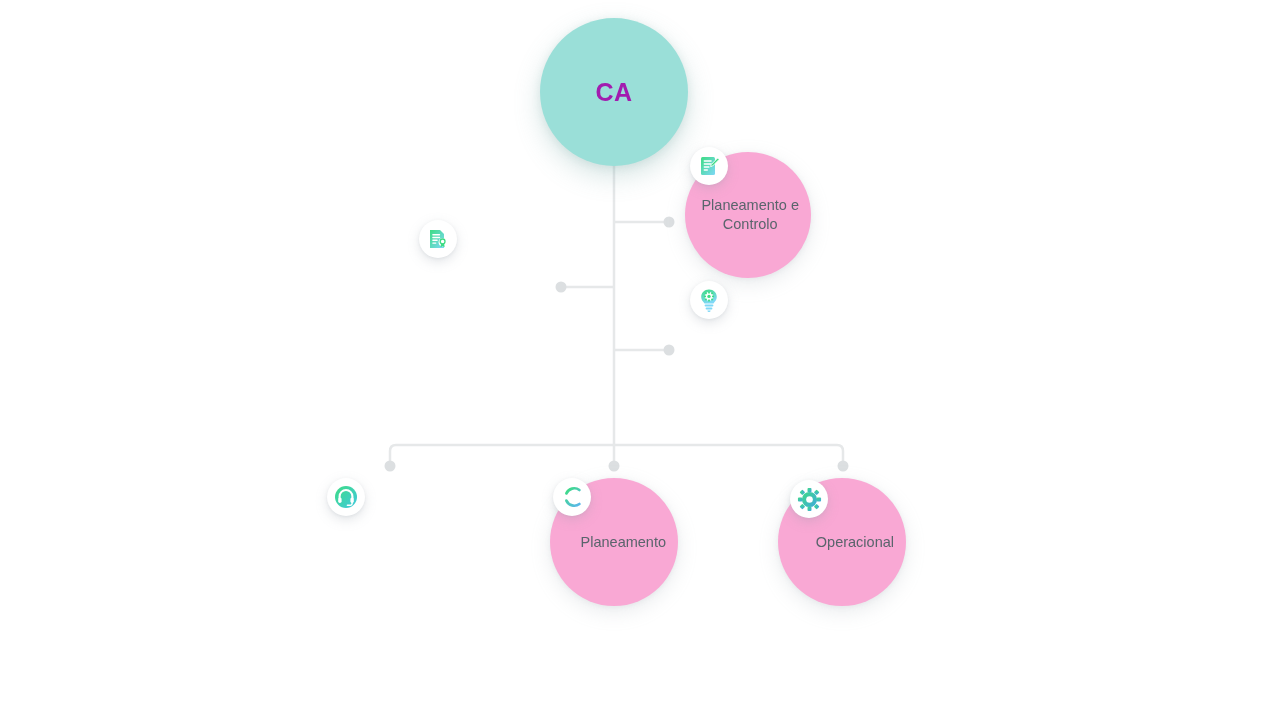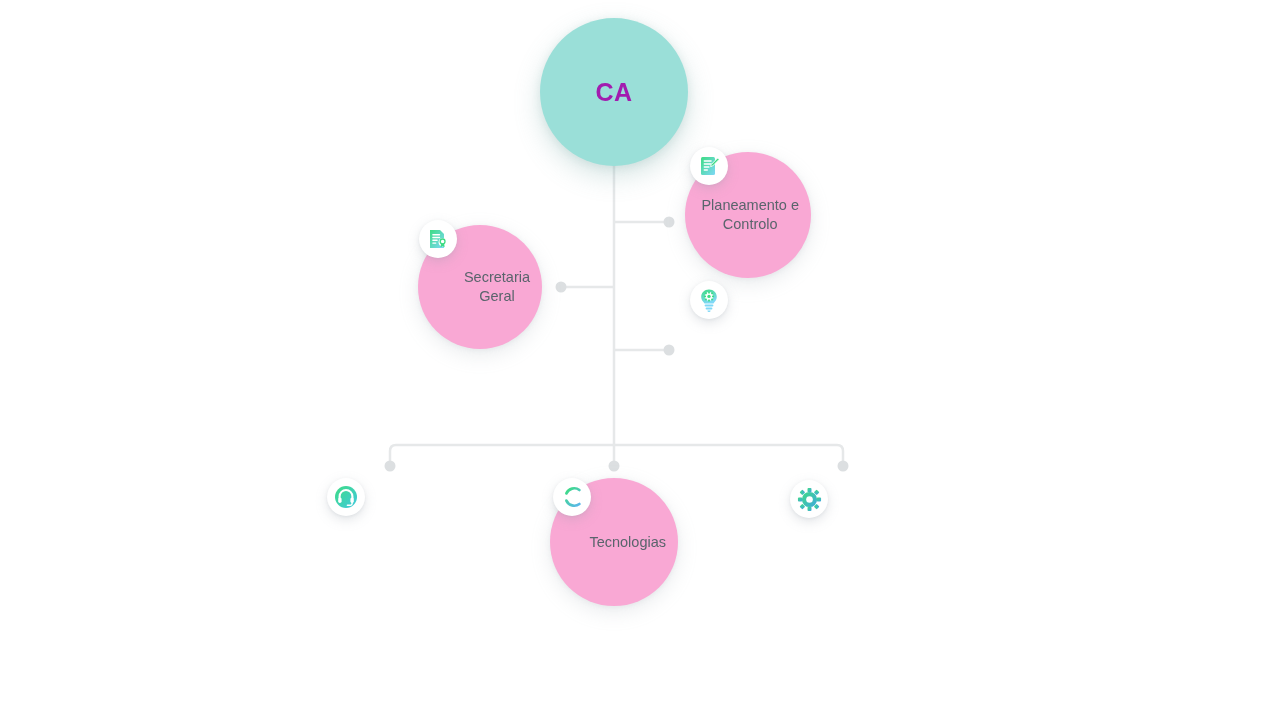--- a/index.html
+++ b/index.html
@@ -129,24 +129,20 @@
       </defs>
       <rect x="4" y="3" width="14" height="18" rx="1.5" fill="url(#gNote)"></rect>
       <rect x="6.6" y="6.2" width="8.2" height="1.5" rx="0.7" fill="#ffffff"></rect>
       <rect x="6.6" y="9.2" width="8.2" height="1.5" rx="0.7" fill="#ffffff"></rect>
       <rect x="6.6" y="12.2" width="6.0" height="1.5" rx="0.7" fill="#ffffff"></rect>
       <rect x="6.6" y="15.2" width="4.4" height="1.5" rx="0.7" fill="#ffffff"></rect>
       <path d="M20.6 4.0 L22.1 5.5 L15.6 12.0 L13.6 12.6 L14.2 10.6 Z" fill="#3ddc84" stroke="#ffffff" stroke-width="0.9" stroke-linejoin="round"></path>
     </svg>
   </div>
 
-  <div class="node node-leaf" style="left:418px; top:225px; width:124px; height:124px;">
-    <span class="node-label">Secretaria
-Geral</span>
-  </div>
   <div class="icon-badge" style="left:419px; top:220px;">
     <svg width="24" height="24" viewBox="0 0 24 24">
       <defs>
         <linearGradient id="gDoc" x1="0" y1="0" x2="1" y2="1">
           <stop offset="0%" stop-color="#3ddc84"></stop>
             <stop offset="100%" stop-color="#7fd8f7"></stop>
         </linearGradient>
       </defs>
       <path d="M4 3 h10 l4 4 v14 h-14 z" fill="url(#gDoc)"></path>
       <rect x="6.2" y="7.0" width="8.0" height="1.4" rx="0.7" fill="#ffffff"></rect>
@@ -196,36 +192,39 @@
       </defs>
       <circle cx="12" cy="12" r="11" fill="url(#gHead)"></circle>
       <path d="M5.6 13.2 V11.4 A6.4 6.4 0 0 1 18.4 11.4 V13.2" fill="none" stroke="#ffffff" stroke-width="2.1" stroke-linecap="round"></path>
       <rect x="4.2" y="12.4" width="3.4" height="5.6" rx="1.7" fill="#ffffff"></rect>
       <rect x="16.4" y="12.4" width="3.4" height="5.6" rx="1.7" fill="#ffffff"></rect>
       <path d="M18.1 17.6 V18.6 A1.7 1.7 0 0 1 16.4 20.3 H13.4" fill="none" stroke="#ffffff" stroke-width="1.5" stroke-linecap="round"></path>
     </svg>
   </div>
 
   <div class="node node-leaf" style="left:550px; top:478px; width:128px; height:128px;">
-    <span class="node-label">Tecnologias</span>
+    <span class="node-label">Planeamento</span>
   </div>
   <div class="icon-badge" style="left:553px; top:478px;">
     <svg width="26" height="26" viewBox="0 0 26 26">
       <defs>
         <linearGradient id="gEuro" x1="0.1" y1="0" x2="0.9" y2="1">
           <stop offset="0%" stop-color="#3ddc84"></stop>
             <stop offset="100%" stop-color="#5ab7ea"></stop>
         </linearGradient>
       </defs>
       <path d="M20.4 6.0 A8.6 8.6 0 0 0 7.4 9.4 M7.4 16.6 A8.6 8.6 0 0 0 20.4 20.0" fill="none" stroke="url(#gEuro)" stroke-width="2.7" stroke-linecap="round"></path>
       <line x1="3.2" y1="10.6" x2="15.2" y2="10.6" stroke="url(#gEuro)" stroke-width="2.7" stroke-linecap="round"></line>
       <line x1="3.2" y1="15.4" x2="15.2" y2="15.4" stroke="url(#gEuro)" stroke-width="2.7" stroke-linecap="round"></line>
     </svg>
   </div>
 
+  <div class="node node-leaf" style="left:778px; top:478px; width:128px; height:128px;">
+    <span class="node-label">Operacional</span>
+  </div>
   <div class="icon-badge" style="left:790px; top:480px;">
     <svg width="25" height="25" viewBox="0 0 24 24">
       <defs>
         <linearGradient id="gGear" x1="0" y1="0" x2="1" y2="1">
           <stop offset="0%" stop-color="#3ddc84"></stop>
             <stop offset="100%" stop-color="#41a7e0"></stop>
         </linearGradient>
       </defs>
       <g fill="url(#gGear)">
         <circle cx="12" cy="12" r="7.3"></circle>

